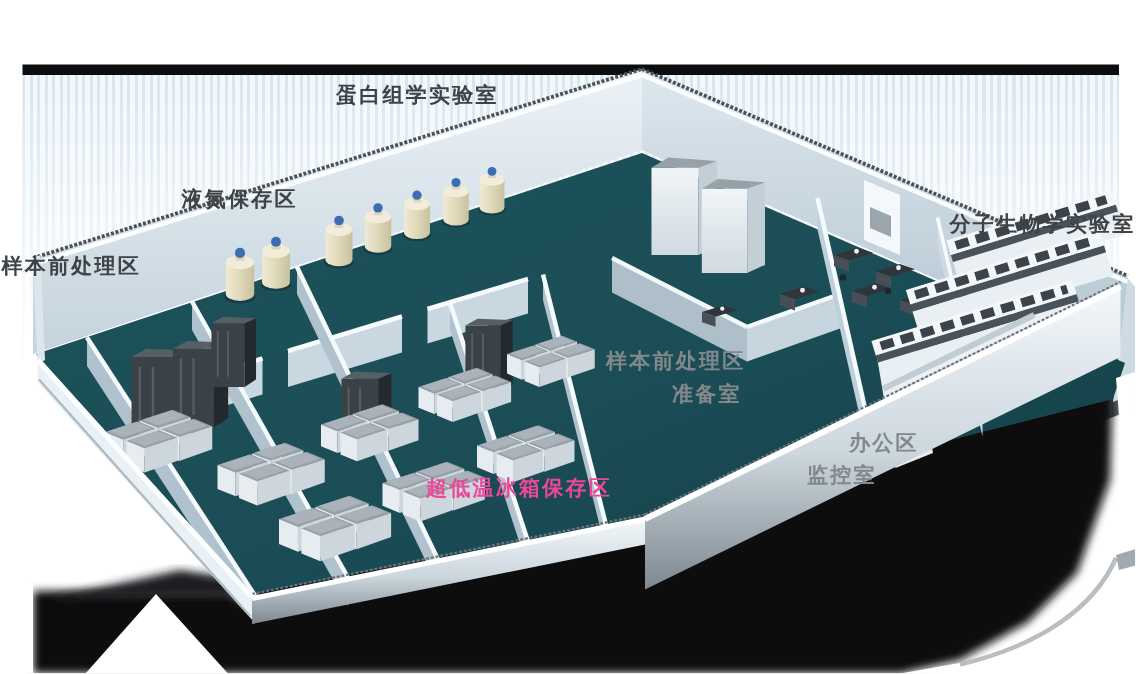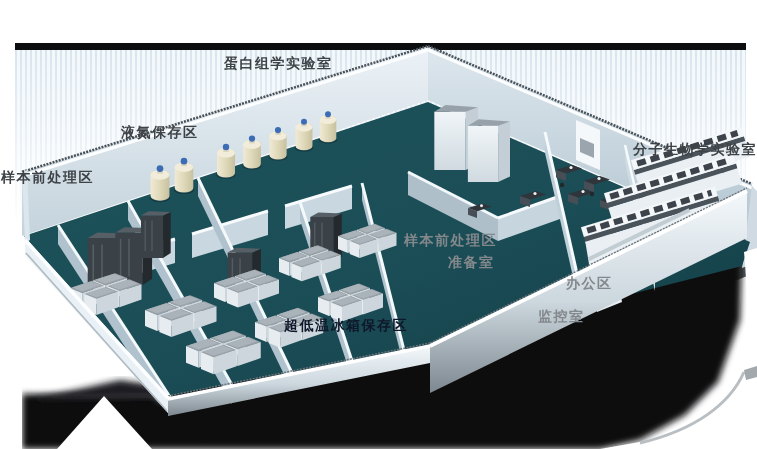--- a/index.html
+++ b/index.html
@@ -17,21 +17,21 @@
   .stripes-fade{
     position:absolute;left:15px;top:50px;width:731px;height:190px;
     background:linear-gradient(to bottom,rgba(255,255,255,0) 0%,rgba(255,255,255,.55) 55%,#ffffff 92%);
   }
   .scene-svg{position:absolute;left:0;top:0;}
   .room-label{
     position:absolute;font-size:14px;font-weight:bold;letter-spacing:1.5px;
     color:#3e4347;white-space:nowrap;
   }
   .room-label.on-dark{color:#83888c;}
-  .room-label.mid{color:#0f172a;}
+  .room-label.mid{color:#ec4899;}
 </style>
 </head>
 <body>
 
 <div class="stage">
 
   <div class="top-bar"></div>
   <div class="stripes"></div>
   <div class="stripes-fade"></div>
 
@@ -276,17 +276,17 @@
       <path d="M744,370 L757,366 L757,377 L746,380 Z" fill="#a2a8ac"></path>
     </g>
   </svg>
 
   <div class="room-label" style="left:224px;top:55px;">蛋白组学实验室</div>
   <div class="room-label" style="left:121px;top:124px;">液氮保存区</div>
   <div class="room-label" style="left:1px;top:169px;">样本前处理区</div>
   <div class="room-label" style="left:633px;top:114px;margin-top:27px;">分子生物学实验室</div>
   <div class="room-label on-dark" style="left:404px;top:232px;">样本前处理区</div>
   <div class="room-label on-dark" style="left:404px;top:254px;margin-left:44px;">准备室</div>
-  <div class="room-label on-dark" style="left:566px;top:275px;">办公区</div>
+  <div class="room-label on-dark" style="left:566px;top:287px;">办公区</div>
   <div class="room-label on-dark" style="left:538px;top:308px;">监控室</div>
   <div class="room-label mid" style="left:284px;top:317px;">超低温冰箱保存区</div>
 
 </div>
 
 </body></html>

